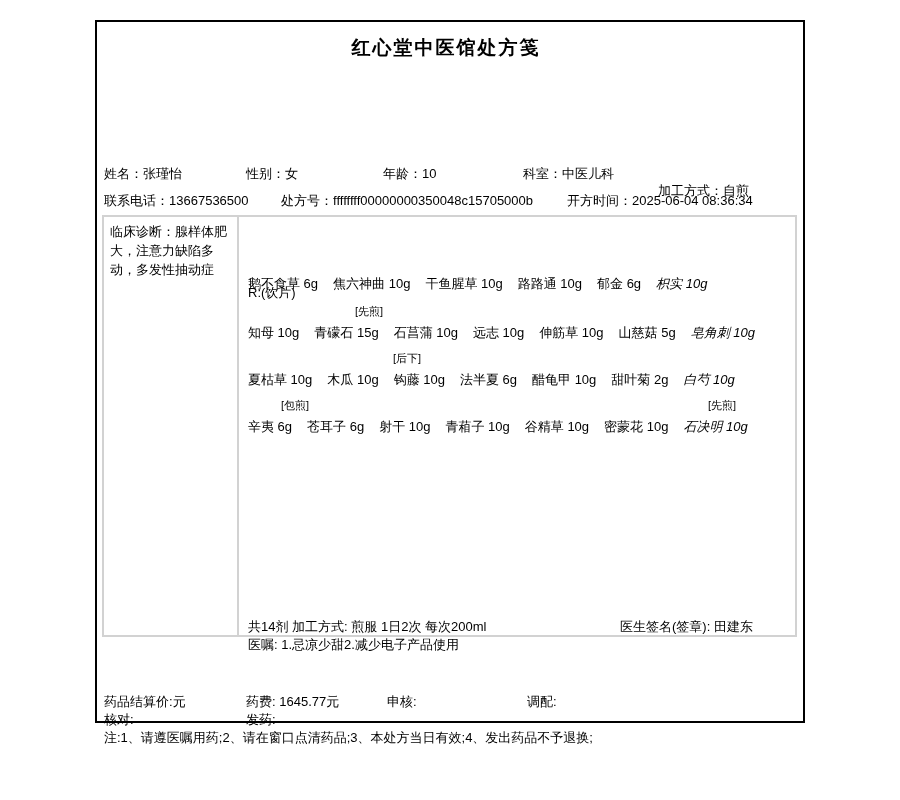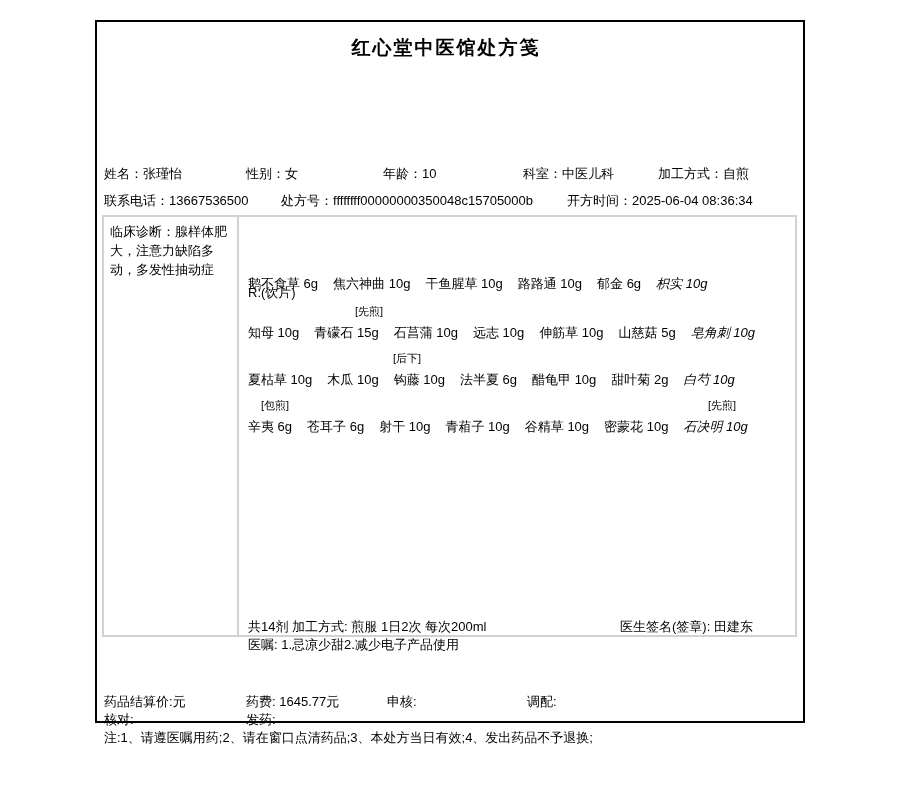--- a/index.html
+++ b/index.html
@@ -39,39 +39,39 @@
 <div>
 
   <div class="outer-box"></div>
 
   <div class="title">红心堂中医馆处方笺</div>
 
   <div class="abs" style="left:104px;top:125px"><span>姓名：</span><span>张瑾怡</span></div>
   <div class="abs" style="left:246px;top:125px"><span>性别：</span><span>女</span></div>
   <div class="abs" style="left:383px;top:125px"><span>年龄：</span><span>10</span></div>
   <div class="abs" style="left:523px;top:125px"><span>科室：</span><span>中医儿科</span></div>
-  <div class="abs" style="left:658px;top:125px"><span>加工方式：</span><span>自煎</span></div>
+  <div class="abs" style="left:658px;top:142px"><span>加工方式：</span><span>自煎</span></div>
 
   <div class="abs" style="left:104px;top:152px"><span>联系电话：</span><span>13667536500</span></div>
   <div class="abs" style="left:281px;top:152px"><span>处方号：</span><span>ffffffff00000000350048c15705000b</span></div>
   <div class="abs" style="left:567px;top:152px"><span>开方时间：</span><span>2025-06-04 08:36:34</span></div>
 
   <div class="inner-box"></div>
   <div class="divider"></div>
 
   <div class="diagnosis">临床诊断：腺样体肥大，注意力缺陷多动，多发性抽动症</div>
 
   <div class="abs" style="left:248px;top:244px">R:(饮片)</div>
 
   <div class="herb-line" style="top:276px"><span class="herb">鹅不食草 6g</span><span class="herb">焦六神曲 10g</span><span class="herb">干鱼腥草 10g</span><span class="herb">路路通 10g</span><span class="herb">郁金 6g</span><span class="herb">枳实 10g</span></div>
   <div class="anno" style="left:355px;top:305px">[先煎]</div>
   <div class="herb-line" style="top:325px"><span class="herb">知母 10g</span><span class="herb">青礞石 15g</span><span class="herb">石菖蒲 10g</span><span class="herb">远志 10g</span><span class="herb">伸筋草 10g</span><span class="herb">山慈菇 5g</span><span class="herb">皂角刺 10g</span></div>
   <div class="anno" style="left:393px;top:352px">[后下]</div>
   <div class="herb-line" style="top:372px"><span class="herb">夏枯草 10g</span><span class="herb">木瓜 10g</span><span class="herb">钩藤 10g</span><span class="herb">法半夏 6g</span><span class="herb">醋龟甲 10g</span><span class="herb">甜叶菊 2g</span><span class="herb">白芍 10g</span></div>
-  <div class="anno" style="left:261px;top:399px">[包煎]</div>
+  <div class="anno" style="left:281px;top:399px">[包煎]</div>
   <div class="anno" style="left:708px;top:399px">[先煎]</div>
   <div class="herb-line" style="top:419px"><span class="herb">辛夷 6g</span><span class="herb">苍耳子 6g</span><span class="herb">射干 10g</span><span class="herb">青葙子 10g</span><span class="herb">谷精草 10g</span><span class="herb">密蒙花 10g</span><span class="herb">石决明 10g</span></div>
 
   <div class="abs" style="left:248px;top:578px"><span>共14剂</span> <span>加工方式:</span> <span>煎服 1日2次 每次200ml</span></div>
   <div class="abs" style="left:620px;top:578px"><span>医生签名(签章):</span> <span>田建东</span></div>
   <div class="abs" style="left:248px;top:596px">医嘱: 1.忌凉少甜2.减少电子产品使用</div>
 
   <div class="abs" style="left:104px;top:653px"><span>药品结算价:</span><span>元</span></div>
   <div class="abs" style="left:246px;top:653px"><span>药费:</span> <span>1645.77元</span></div>
   <div class="abs" style="left:387px;top:653px">申核:</div>

